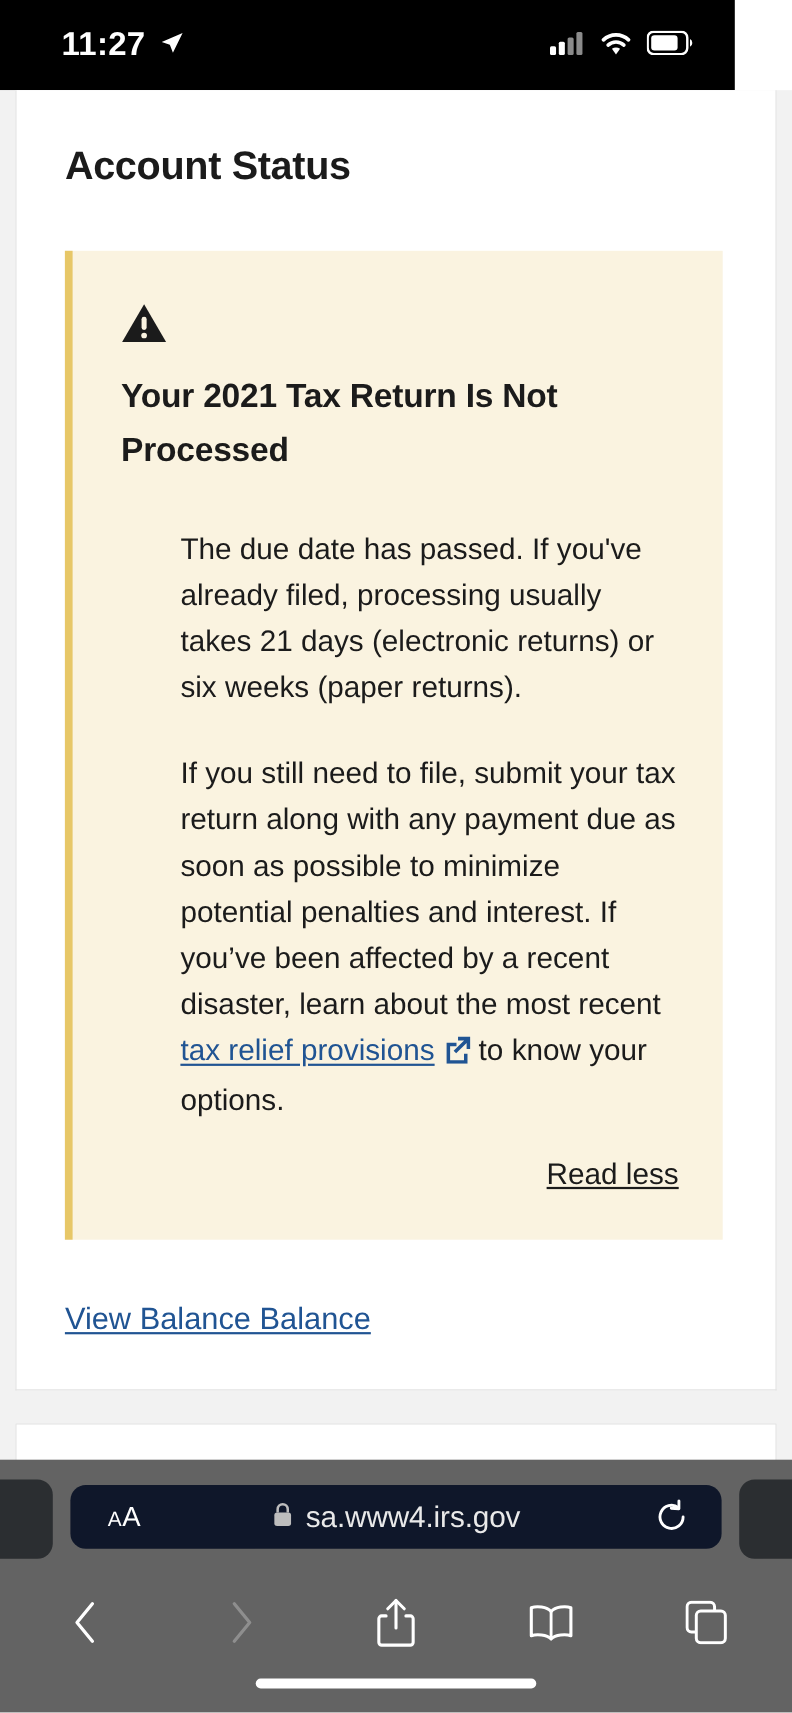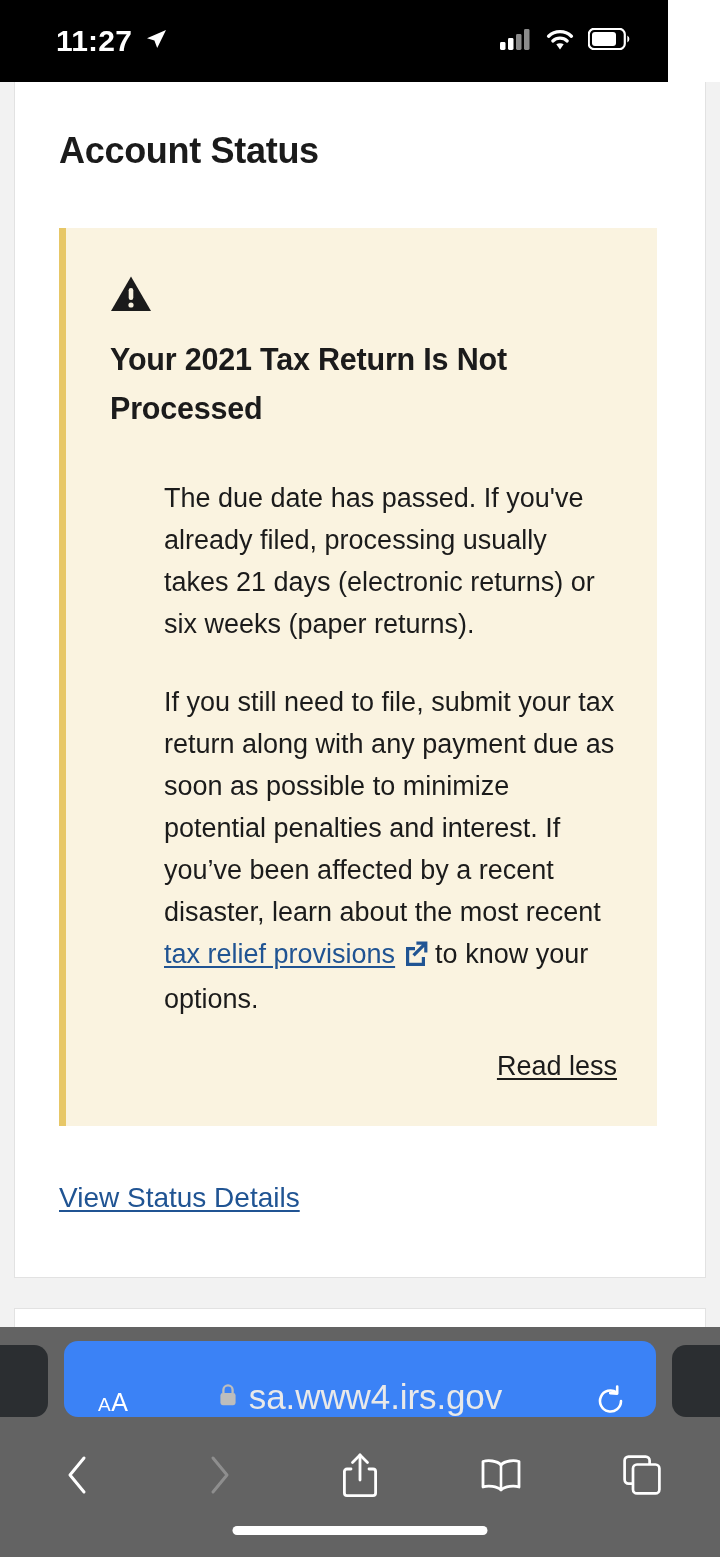--- a/index.html
+++ b/index.html
@@ -57,21 +57,21 @@
     width: 720px;
     height: 1475px;
     background: #f2f2f2;
   }
 
   .card {
     background: #ffffff;
     border: 1px solid #e2e2e2;
     margin: 0 14px;
   }
-  .card-1 { margin-top: 0; padding: 0 0 63px 0; border-top: none; }
+  .card-1 { margin-top: 0; padding: 0 0 48px 0; border-top: none; }
   .card-2 { margin-top: 30px; }
 
   .card-title {
     font-size: 36px;
     font-weight: 700;
     color: #1b1b1b;
     letter-spacing: -0.3px;
     padding: 50px 0 0 44px;
   }
   .card-1 .card-title { padding-top: 48px; }
@@ -184,45 +184,45 @@
     height: 72px;
     background: #2b2e31;
     border-radius: 14px;
   }
   .tab-edge.left  { left: -14px; }
   .tab-edge.right { right: -14px; }
 
   .url-bar {
     position: relative;
     width: 592px;
-    height: 76px;
-    background: #3b82f6;
+    height: 58px;
+    background: #0f172a;
     border-radius: 14px;
     display: flex;
-    align-items: flex-end;
+    align-items: center;
     z-index: 2;
   }
   .aa-btn {
     position: absolute;
     left: 34px;
     color: #ffffff;
     font-size: 25px;
     letter-spacing: 0.5px;
   }
   .aa-btn .small { font-size: 19px; }
   .url-center {
     width: 100%;
     display: flex;
     align-items: center;
     justify-content: center;
     gap: 11px;
   }
   .url-text {
     color: #e9e9e9;
-    font-size: 35px;
+    font-size: 27px;
     letter-spacing: -0.1px;
   }
   .reload-btn {
     position: absolute;
     right: 30px;
     display: flex;
     align-items: center;
   }
 
   .tool-row {
@@ -314,21 +314,21 @@
                   <path d="M13.4 1.6 H24.4 V12.6 h-3.2 V7.1 l-9.5 9.5 -2.3-2.3 9.5-9.5 h-5.5 Z" fill="#205493"></path>
                 </svg></span><span>to know your options.</span></p>
 
           <div class="read-less-row">
             <a class="read-less" href="#">Read less</a>
           </div>
         </div>
       </div>
 
       <div class="balance-row">
-        <a class="balance-link" href="#">View Status Details</a>
+        <a class="balance-link" href="#">View Balance Balance</a>
       </div>
     </section>
 
     <section class="card card-2">
       <h1 class="card-title">Payments</h1>
       <button class="pay-btn">MAKE A PAYMENT</button>
     </section>
 
   </div>
 

